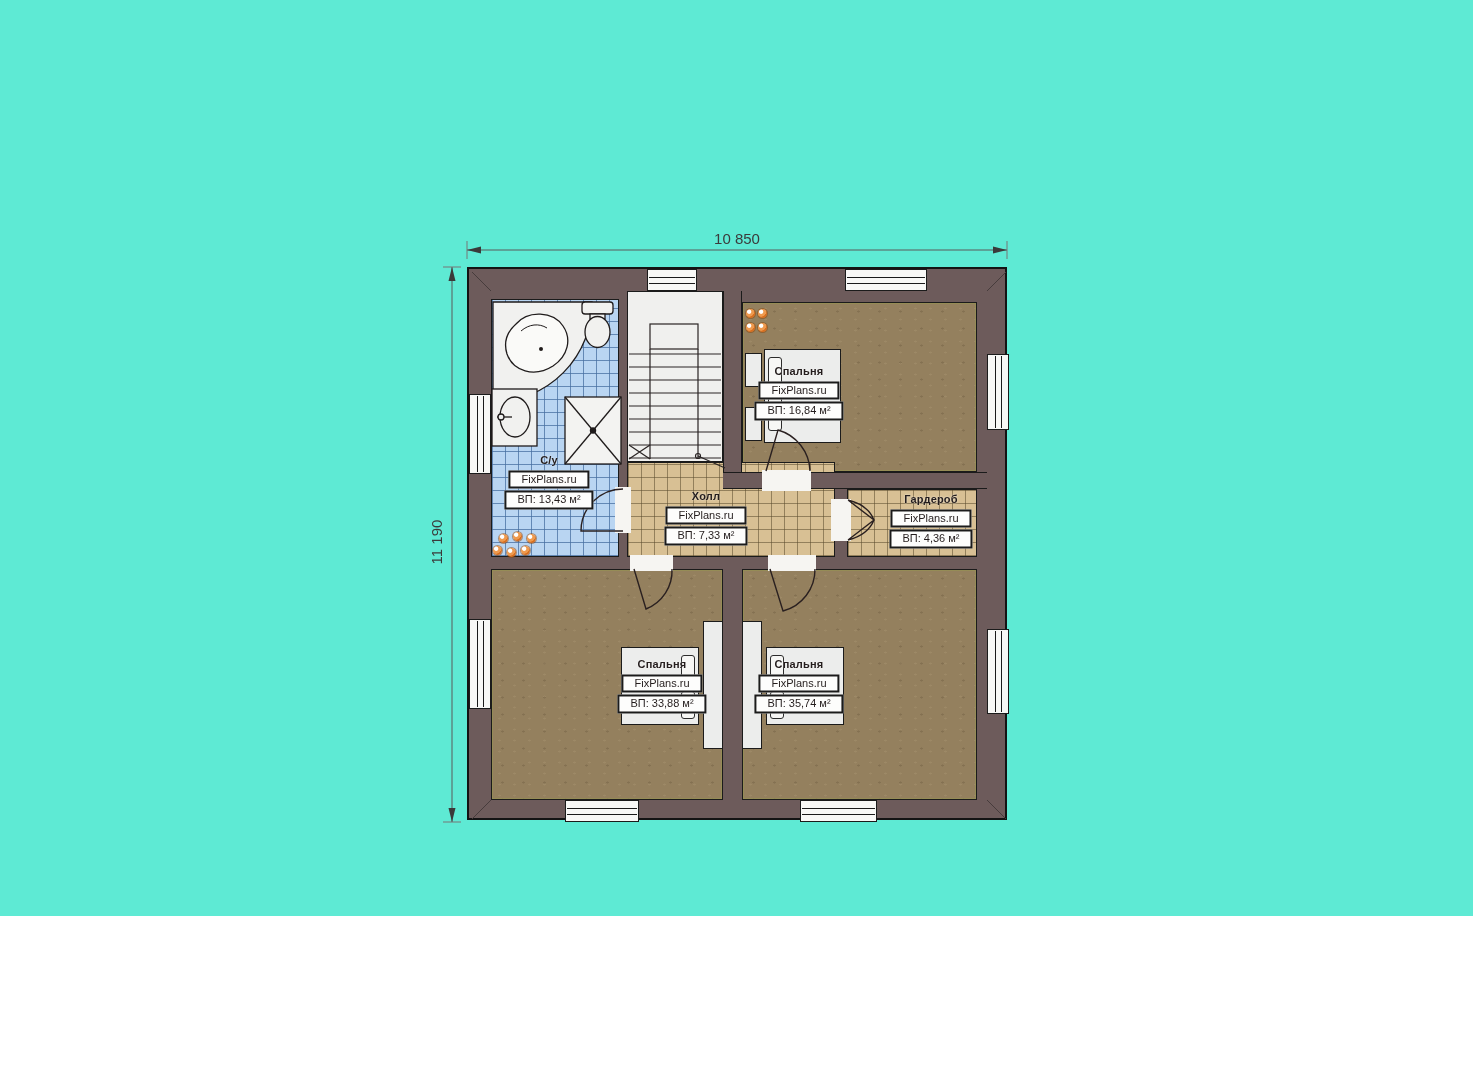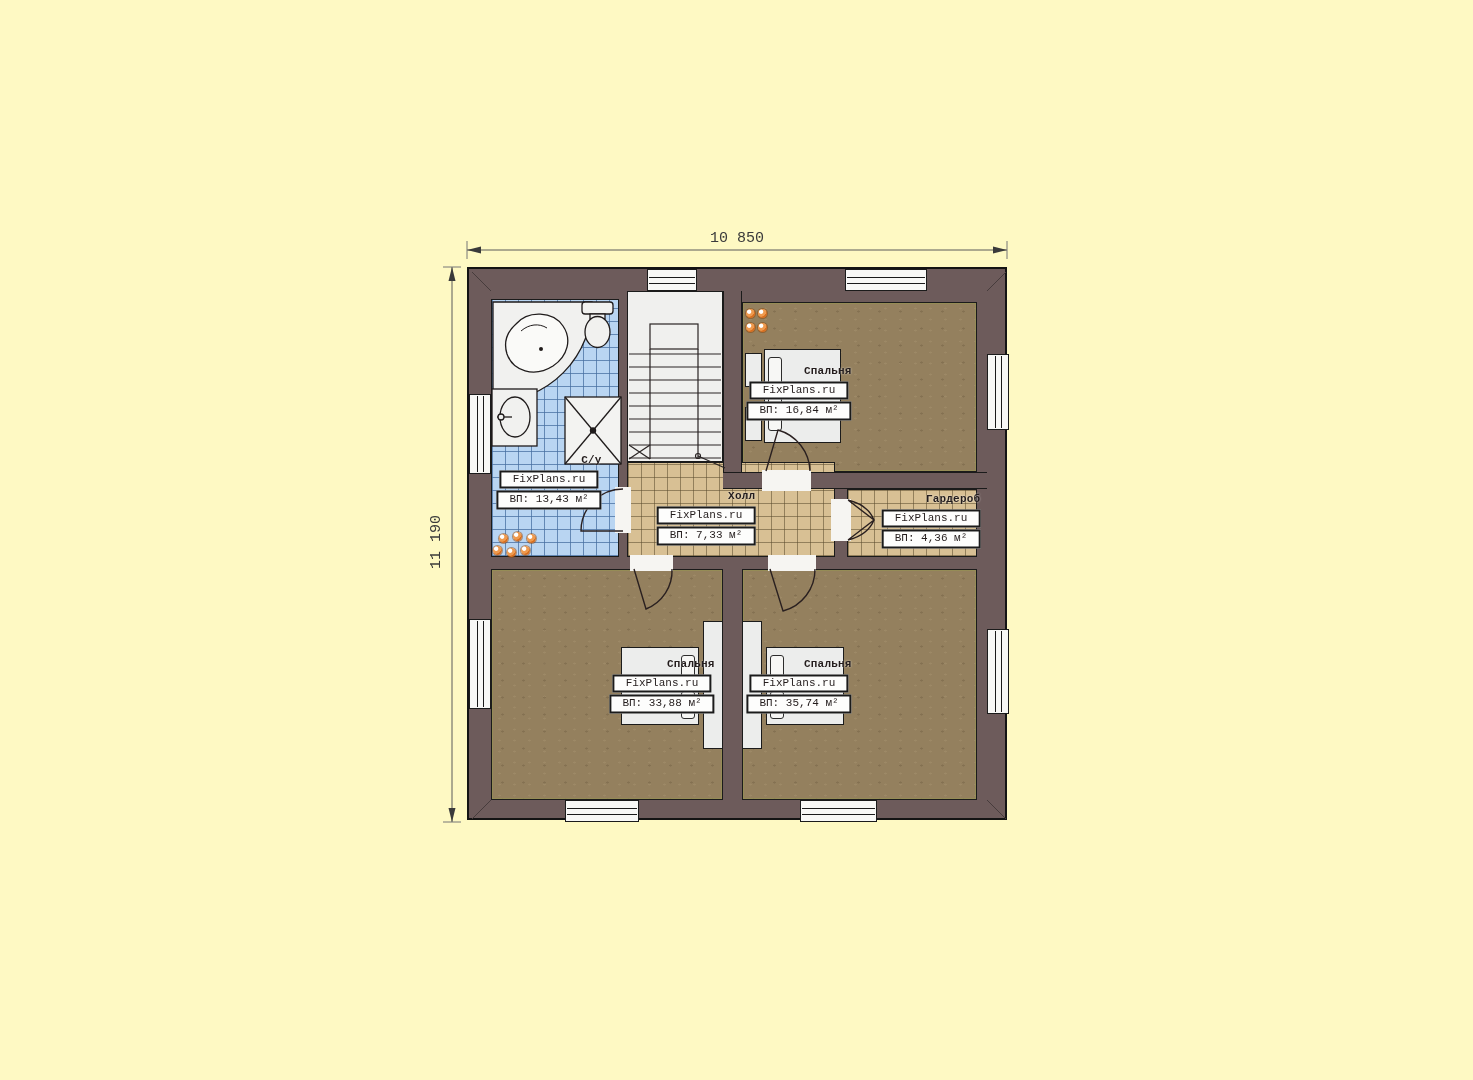--- a/index.html
+++ b/index.html
@@ -1,17 +1,17 @@
 <!DOCTYPE html>
 <html><head>
 <meta charset="utf-8">
 <style>
   html,body{margin:0;padding:0;background:#ffffff;}
-  .screen{position:relative;width:1473px;height:1080px;background:#fef9c3;overflow:hidden;
-          font-family:Liberation Mono, monospace;}
+  .screen{position:relative;width:1473px;height:916px;background:#5eead4;overflow:hidden;
+          font-family:Liberation Sans, sans-serif;}
   
   .plan{position:absolute;left:467px;top:267px;width:540px;height:553px;
         background:#6d5b5b;border:2px solid #141414;box-sizing:border-box;}
   .floor{position:absolute;border:1.5px solid #1b1b1b;box-sizing:border-box;z-index:2;}
   .wood{background-color:#94805e;
         background-image:radial-gradient(rgba(60,45,25,.18) 1px,transparent 1.6px),
                          radial-gradient(rgba(205,185,145,.16) 1px,transparent 1.6px);
         background-size:21px 17px,15px 11px;
         box-shadow:inset 0 0 0 1px rgba(150,150,80,.55);}
   .tile-blue{background-color:#b9d5f2;
@@ -30,21 +30,21 @@
   .glaze-v{position:absolute;top:1px;bottom:1px;left:50%;width:5px;margin-left:-3px;
            border-left:1px solid #1b1b1b;border-right:1px solid #1b1b1b;}
   
   .furn{position:absolute;background:#ecedec;border:1.4px solid #1b1b1b;box-sizing:border-box;z-index:10;}
   .pillow{position:absolute;background:#f7f7f5;border:1px solid #2c2c2c;border-radius:3px;box-sizing:border-box;z-index:11;}
   .dot{position:absolute;width:9px;height:9px;border-radius:50%;z-index:12;
        background:radial-gradient(circle at 35% 30%,#ffffff 0 20%,#ef9a4e 30% 55%,#d86f1f 60% 100%);
        box-shadow:0 0 0 1px rgba(140,70,10,.5);}
   .overlay{position:absolute;left:0;top:0;z-index:20;pointer-events:none;}
   
-  .room-label{position:absolute;transform:translate(-50%,-50%);text-align:right;z-index:30;}
+  .room-label{position:absolute;transform:translate(-50%,-50%);text-align:center;z-index:30;}
   .room-name{font-weight:bold;font-size:11px;line-height:1.25;color:#241d1d;letter-spacing:.2px;
              text-shadow:0 0 2px rgba(255,255,255,.75);}
   .tag{margin:2px auto 0;display:table;background:#fdfdfc;border:2px solid #1b1b1b;
        font-size:11px;line-height:1.15;color:#241d1d;padding:1px 11px;white-space:nowrap;}
   
   .dim-text{position:absolute;font-size:15px;color:#3b3b3b;z-index:40;}
   .dim-top{left:737px;top:230px;transform:translateX(-50%);}
   .dim-left{left:436px;top:542px;transform:translate(-50%,-50%) rotate(-90deg);}
 </style>
 </head>

